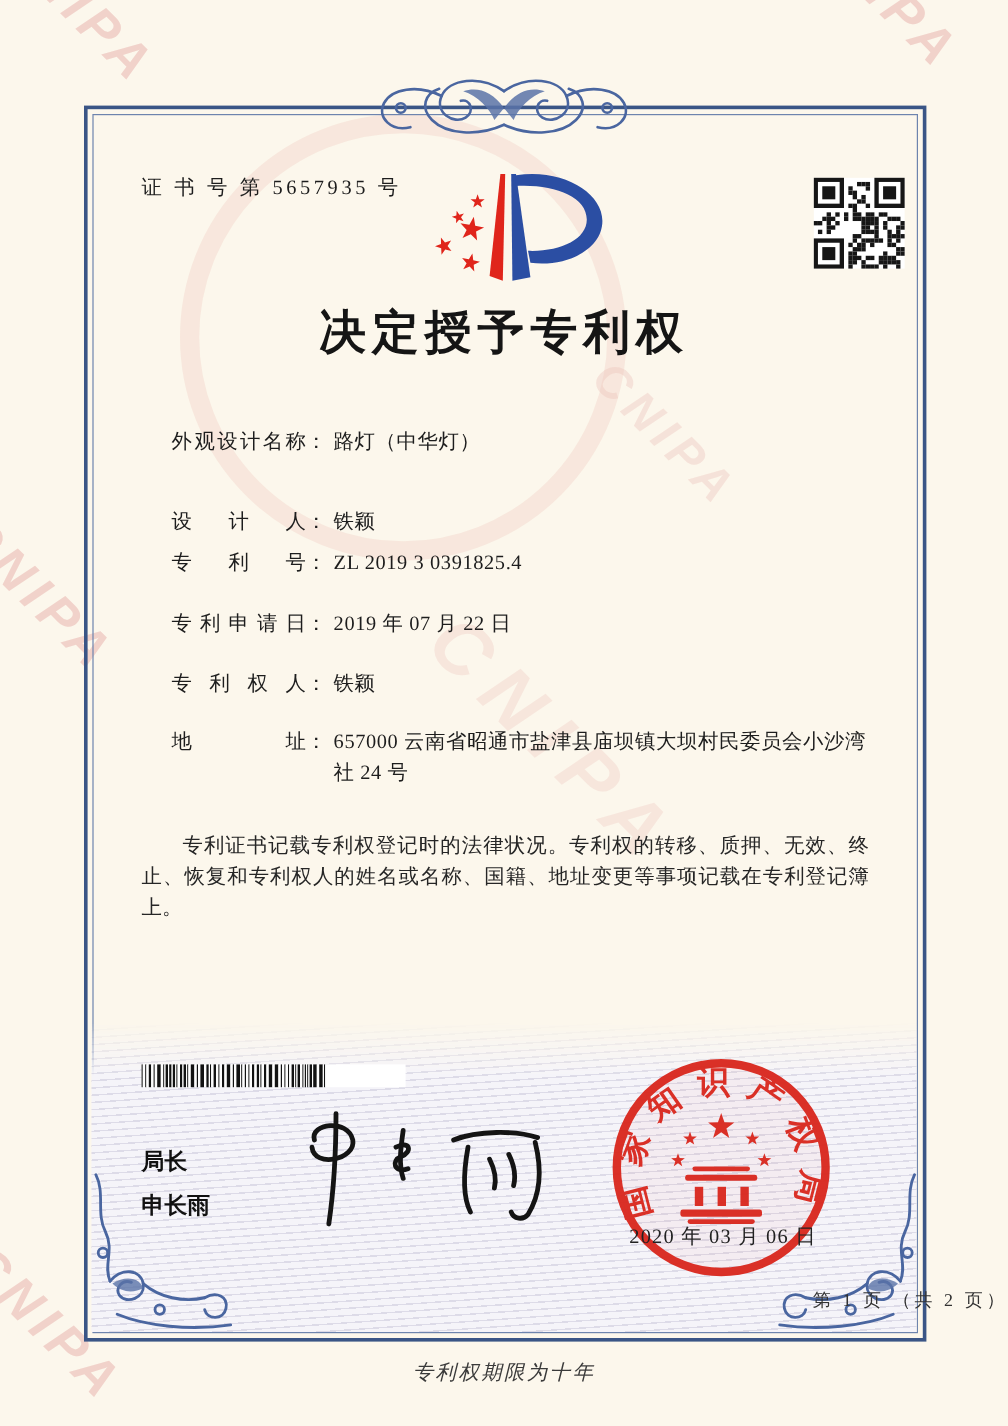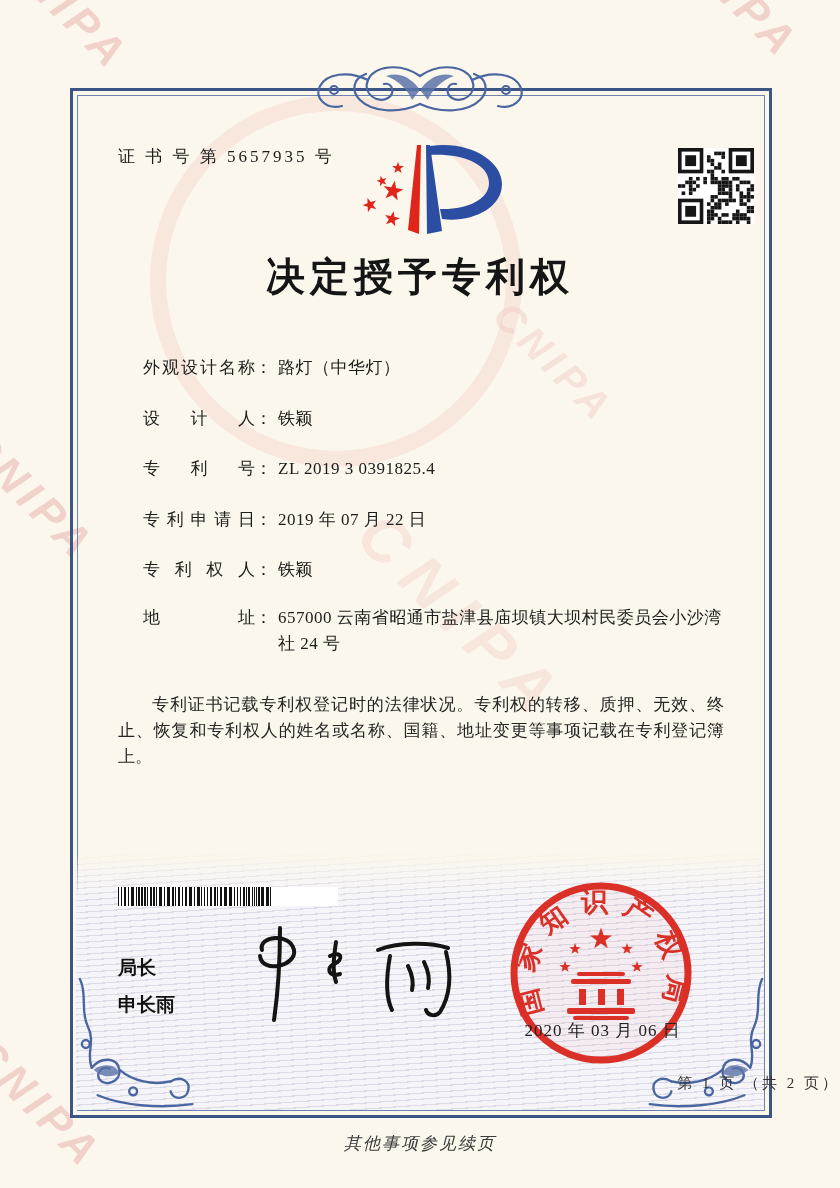--- a/index.html
+++ b/index.html
@@ -268,21 +268,21 @@
   <polygon points="87,17 91,17 89,106 78,102" fill="#e0251b"></polygon>
   <polygon points="96,17 100,17 112,103 97,106" fill="#2b4ea3"></polygon>
   <path d="M100,18 C138,12 172,32 172,56 C172,81 140,95 112,91 L110,81 C136,82 159,72 159,55 C159,35 130,25 99,27 Z" fill="#2b4ea3"></path>
 </svg>
 
 <div class="title">决定授予专利权</div>
 
 <div class="frow" style="top:355px;">
   <span class="flabel">外观设计名称</span><span class="colon">：</span><span class="fvalue">路灯（中华灯）</span>
 </div>
-<div class="frow" style="top:406px;font-family:Liberation Serif, serif;">
+<div class="frow" style="top:422px;font-family:Liberation Serif, serif;">
   <span class="flabel">设计人</span><span class="colon">：</span><span class="fvalue">铁颖</span>
 </div>
 <div class="frow" style="top:456px;">
   <span class="flabel">专利号</span><span class="colon">：</span><span class="fvalue">ZL 2019 3 0391825.4</span>
 </div>
 <div class="frow" style="top:507px;">
   <span class="flabel">专利申请日</span><span class="colon">：</span><span class="fvalue">2019 年 07 月 22 日</span>
 </div>
 <div class="frow" style="top:557px;">
   <span class="flabel">专利权人</span><span class="colon">：</span><span class="fvalue">铁颖</span>
@@ -335,13 +335,13 @@
     <rect x="74" y="112" width="7" height="16"></rect>
     <rect x="93" y="112" width="7" height="16"></rect>
     <rect x="112" y="112" width="7" height="16"></rect>
     <rect x="62" y="131" width="68" height="6" rx="2"></rect>
     <rect x="68" y="139" width="56" height="4" rx="2"></rect>
   </g>
 </svg>
 <div class="seal-date">2020 年 03 月 06 日</div>
 
 <div class="page-num">第 1 页 （共 2 页）</div>
-<div class="continuation">其他事项参见续页</div>
+<div class="continuation">专利权期限为十年</div>
 
 </body></html>

